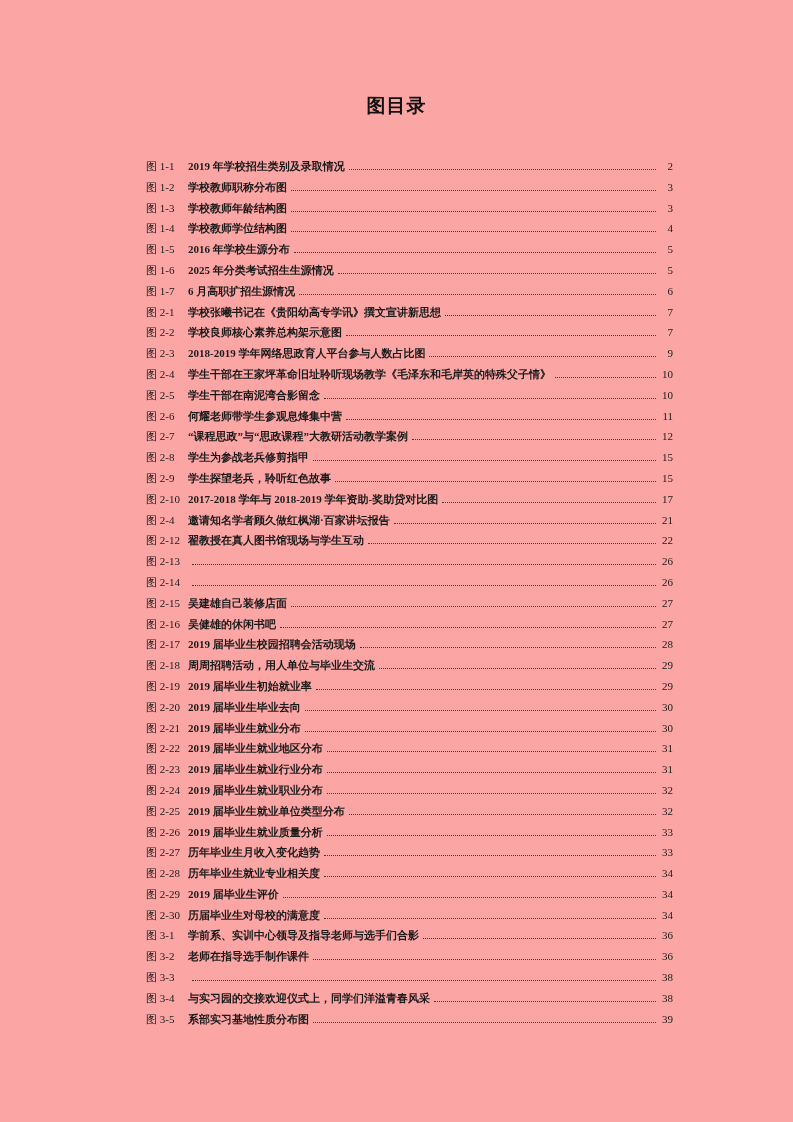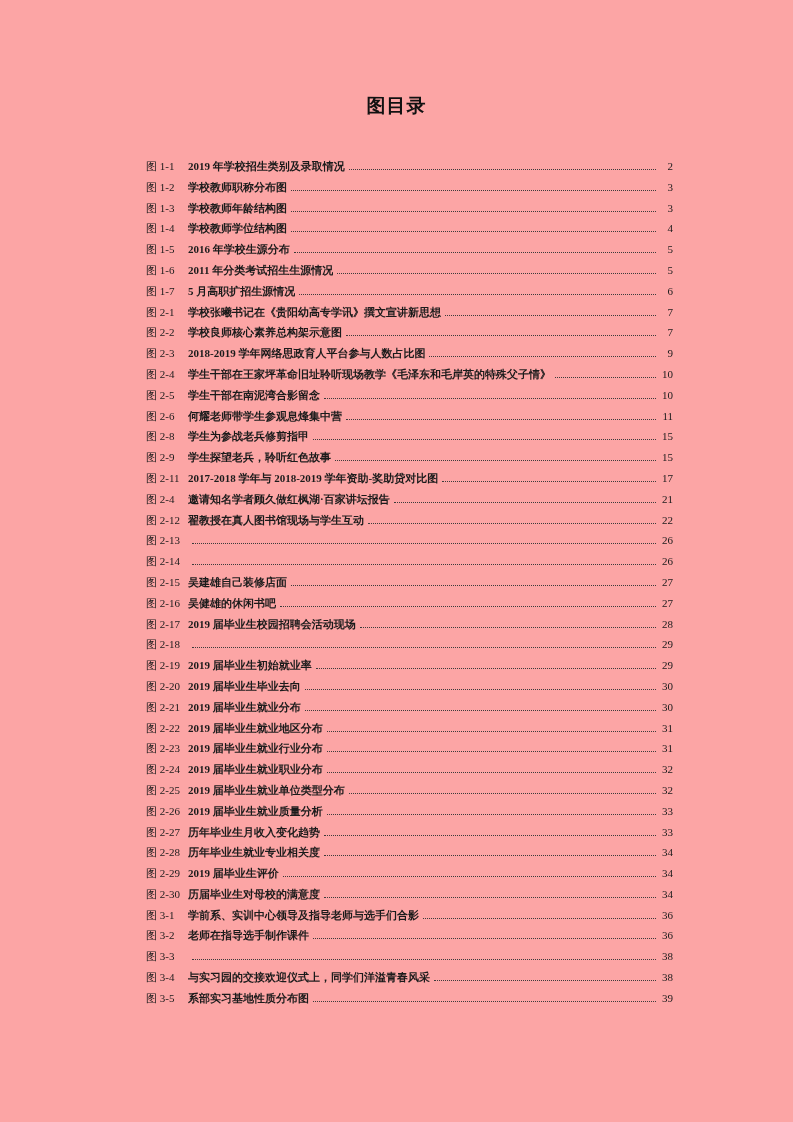--- a/index.html
+++ b/index.html
@@ -106,28 +106,28 @@
 
   <div class="toc-row">
     <span class="lbl">图 1-5</span>
     <span class="ttl">2016 年学校生源分布</span>
     <span class="leader"></span>
     <span class="pg">5</span>
   </div>
 
   <div class="toc-row">
     <span class="lbl">图 1-6</span>
-    <span class="ttl">2011 年分类考试招生生源情况</span>
+    <span class="ttl">2025 年分类考试招生生源情况</span>
     <span class="leader"></span>
     <span class="pg">5</span>
   </div>
 
   <div class="toc-row">
     <span class="lbl">图 1-7</span>
-    <span class="ttl">5 月高职扩招生源情况</span>
+    <span class="ttl">6 月高职扩招生源情况</span>
     <span class="leader"></span>
     <span class="pg">6</span>
   </div>
 
   <div class="toc-row">
     <span class="lbl">图 2-1</span>
     <span class="ttl">学校张曦书记在《贵阳幼高专学讯》撰文宣讲新思想</span>
     <span class="leader"></span>
     <span class="pg">7</span>
   </div>
@@ -160,37 +160,43 @@
     <span class="pg">10</span>
   </div>
 
   <div class="toc-row">
     <span class="lbl">图 2-6</span>
     <span class="ttl">何耀老师带学生参观息烽集中营</span>
     <span class="leader"></span>
     <span class="pg">11</span>
   </div>
 
+  <div class="toc-row">
+    <span class="lbl">图 2-7</span>
+    <span class="ttl">“课程思政”与“思政课程”大教研活动教学案例</span>
+    <span class="leader"></span>
+    <span class="pg">12</span>
+  </div>
 
   <div class="toc-row">
     <span class="lbl">图 2-8</span>
     <span class="ttl">学生为参战老兵修剪指甲</span>
     <span class="leader"></span>
     <span class="pg">15</span>
   </div>
 
   <div class="toc-row">
     <span class="lbl">图 2-9</span>
     <span class="ttl">学生探望老兵，聆听红色故事</span>
     <span class="leader"></span>
     <span class="pg">15</span>
   </div>
 
   <div class="toc-row">
-    <span class="lbl">图 2-11</span>
+    <span class="lbl">图 2-10</span>
     <span class="ttl">2017-2018 学年与 2018-2019 学年资助-奖助贷对比图</span>
     <span class="leader"></span>
     <span class="pg">17</span>
   </div>
 
   <div class="toc-row">
     <span class="lbl">图 2-4</span>
     <span class="ttl">邀请知名学者顾久做红枫湖·百家讲坛报告</span>
     <span class="leader"></span>
     <span class="pg">21</span>
@@ -231,20 +237,21 @@
 
   <div class="toc-row">
     <span class="lbl">图 2-17</span>
     <span class="ttl">2019 届毕业生校园招聘会活动现场</span>
     <span class="leader"></span>
     <span class="pg">28</span>
   </div>
 
   <div class="toc-row">
     <span class="lbl">图 2-18</span>
+    <span class="ttl">周周招聘活动，用人单位与毕业生交流</span>
     <span class="leader"></span>
     <span class="pg">29</span>
   </div>
 
   <div class="toc-row">
     <span class="lbl">图 2-19</span>
     <span class="ttl">2019 届毕业生初始就业率</span>
     <span class="leader"></span>
     <span class="pg">29</span>
   </div>

